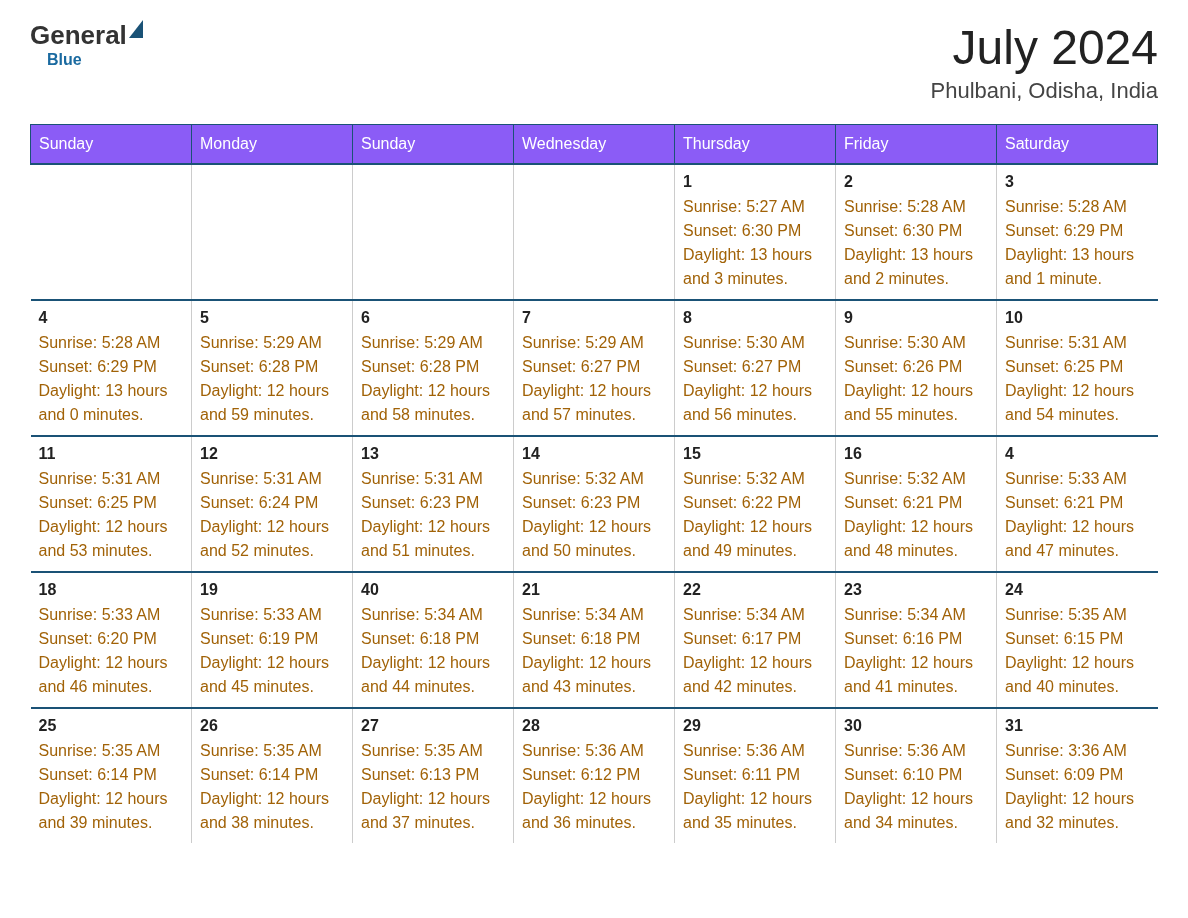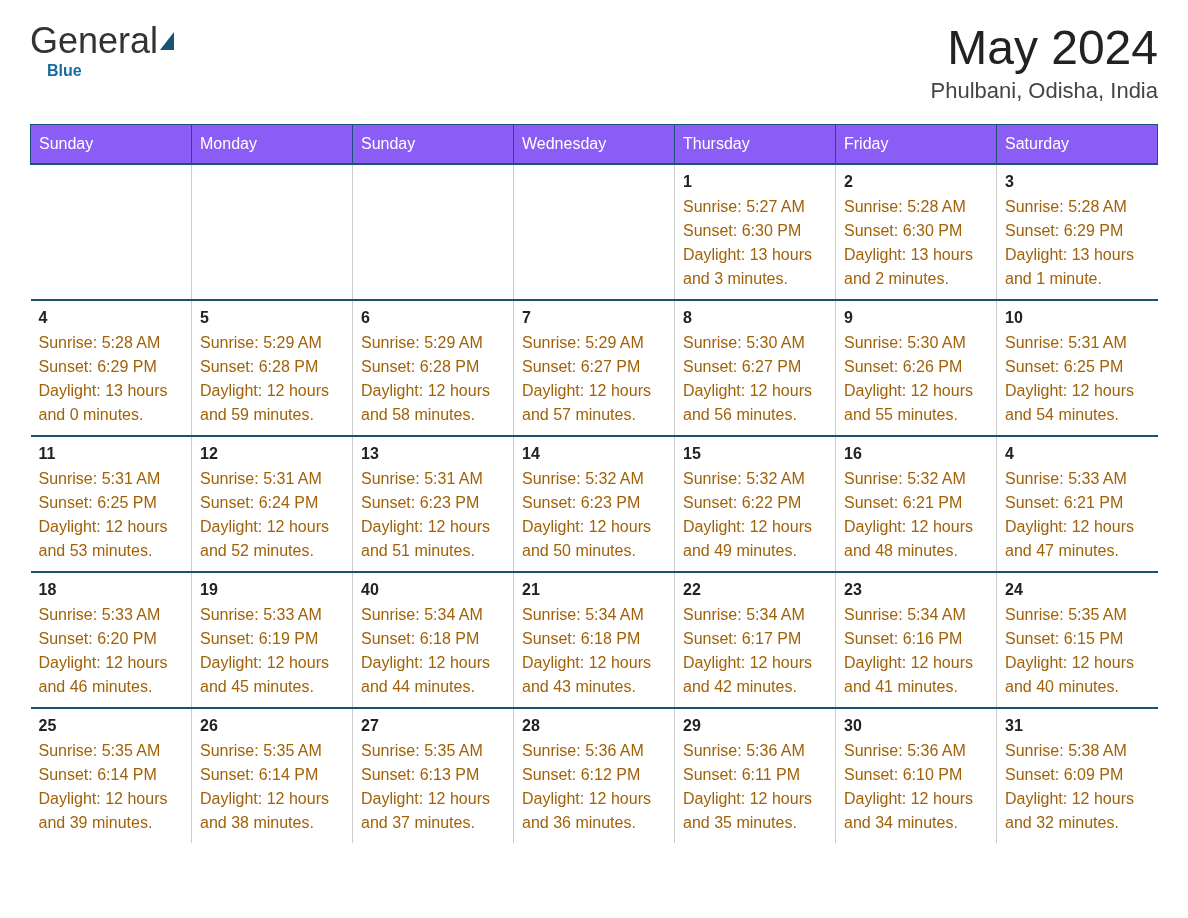--- a/index.html
+++ b/index.html
@@ -16,23 +16,23 @@
       align-items: flex-start;
       margin-bottom: 20px;
     }
     .logo {
       display: flex;
       flex-direction: column;
       align-items: flex-start;
     }
     .logo-text {
       display: flex;
-      align-items: center;
-      font-size: 36px;
-      font-weight: normal;
+      align-items: flex-start;
+      font-size: 26px;
+      font-weight: bold;
       color: #333;
     }
     .logo-general { color: #333; }
     .logo-triangle {
       width: 0;
       height: 0;
       border-left: 14px solid transparent;
       border-bottom: 18px solid #1a5276;
       margin: 0 2px;
       display: inline-block;
@@ -105,21 +105,21 @@
 
 <div class="header">
   <div class="logo">
     <div class="logo-text">
       <span class="logo-general">General</span>
       <span class="logo-triangle"></span>
     </div>
     <span class="logo-subtitle">Blue</span>
   </div>
   <div class="title-section">
-    <div class="month-title">May 2024</div>
+    <div class="month-title">July 2024</div>
     <div class="location">Phulbani, Odisha, India</div>
   </div>
 </div>
 
 <table>
   <thead>
     <tr>
     <th>Sunday</th>
         <th>Monday</th>
         <th>Sunday</th>
@@ -348,20 +348,20 @@
         </td>
         <td>
           <span class="day-number">30</span>
           <div class="day-info">Sunrise: 5:36 AM
 Sunset: 6:10 PM
 Daylight: 12 hours
 and 34 minutes.</div>
         </td>
         <td>
           <span class="day-number">31</span>
-          <div class="day-info">Sunrise: 5:38 AM
+          <div class="day-info">Sunrise: 3:36 AM
 Sunset: 6:09 PM
 Daylight: 12 hours
 and 32 minutes.</div>
         </td>
       </tr>
     </tbody>
 </table>
 
 </body></html>

